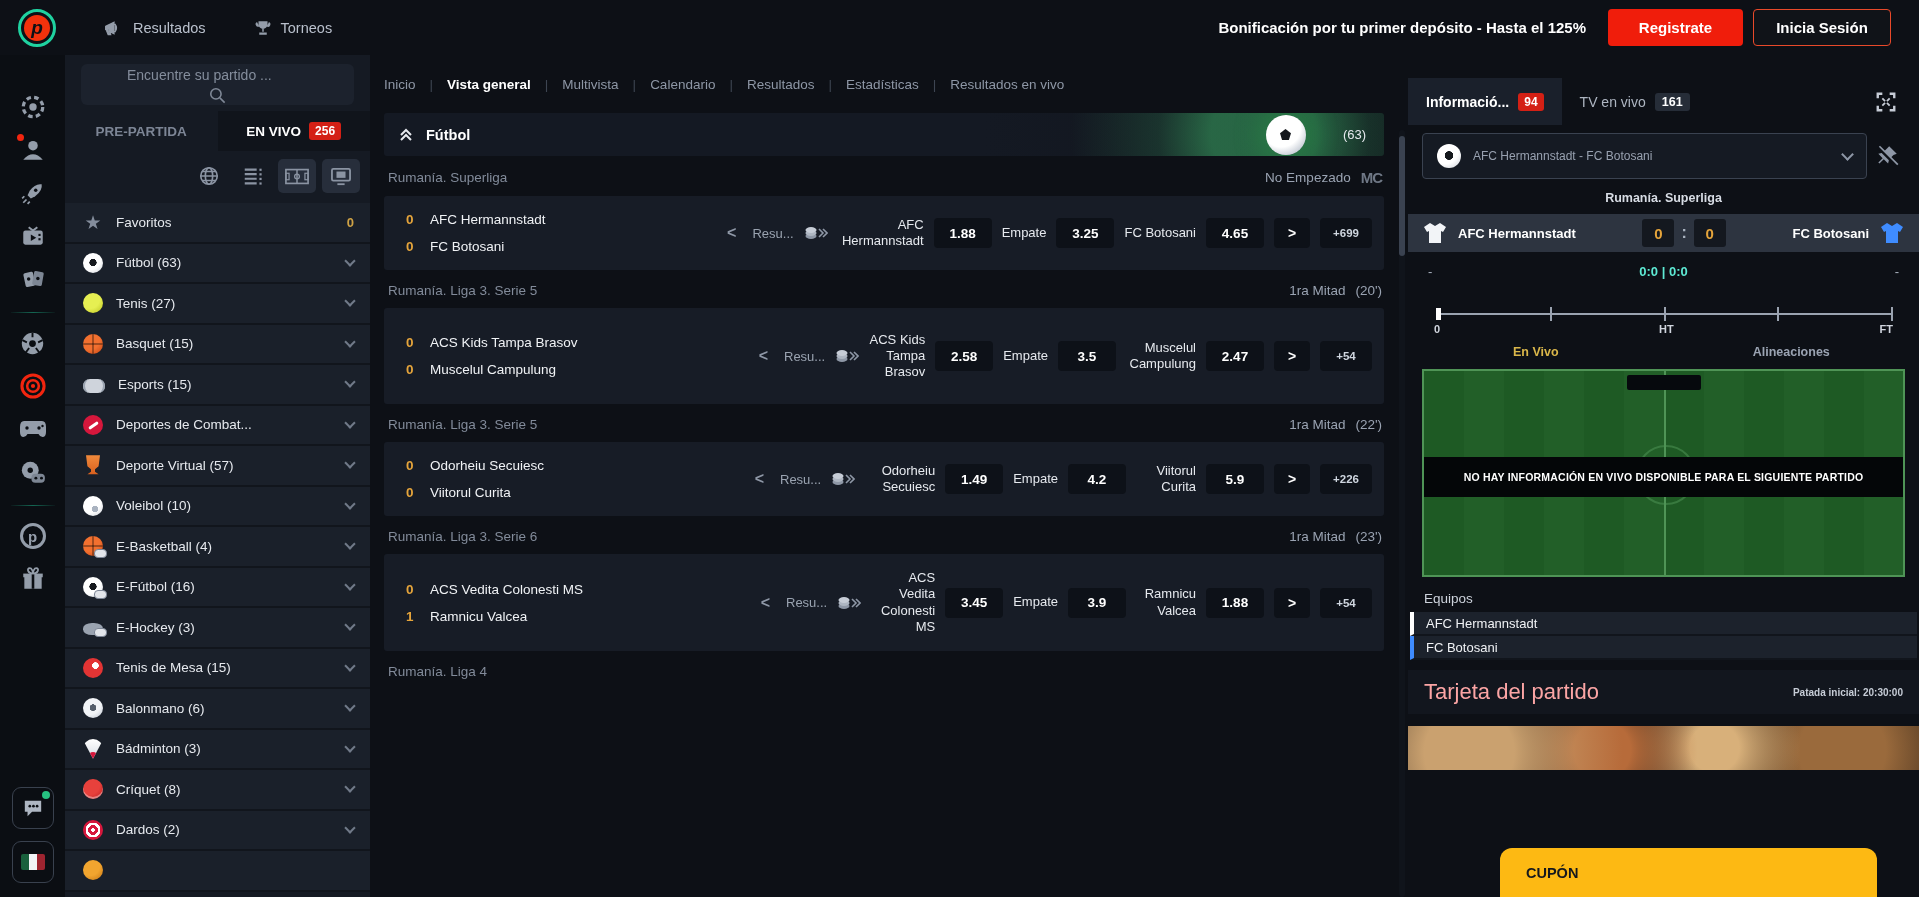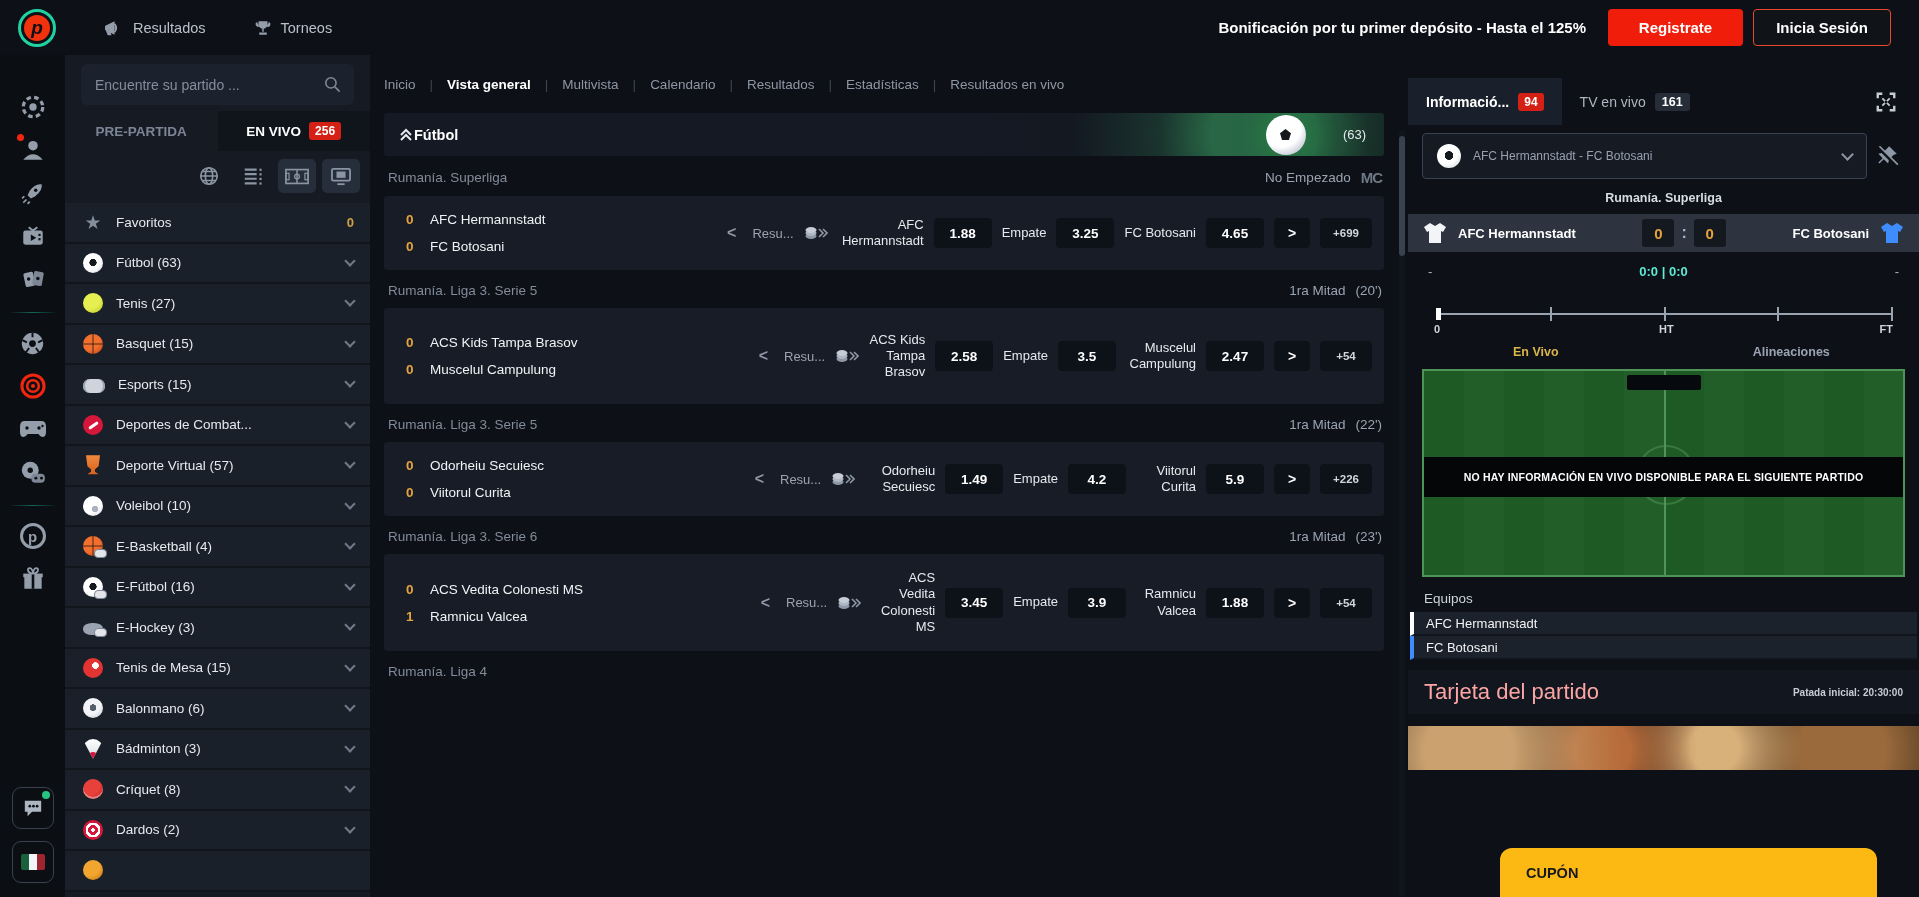--- a/index.html
+++ b/index.html
@@ -22,21 +22,21 @@
   .rail-div{width:44px;height:1px;background:linear-gradient(90deg,rgba(31,210,160,.05),rgba(31,210,160,.45),rgba(31,210,160,.05));margin:4px 0 16px;}
   .rail-btn{width:42px;height:42px;border:1.5px solid #39414e;border-radius:9px;display:flex;align-items:center;justify-content:center;position:relative;}
   .reddot{position:absolute;left:-2px;top:-2px;width:7px;height:7px;border-radius:50%;background:#f2250f;}
   .greendot{position:absolute;right:3px;top:3px;width:8px;height:8px;border-radius:50%;background:#26c281;}
   .flagmini{width:24px;height:16px;display:flex;border-radius:2px;overflow:hidden;}
   .flagmini i{flex:1;}
   .p-ring{width:26px;height:26px;border-radius:50%;border:3px solid #949daa;display:flex;align-items:center;justify-content:center;color:#949daa;font-weight:bold;font-size:15px;}
 
   
   #sidebar{left:65px;top:55px;width:305px;height:842px;background:#151a23;}
-  .search-wrap{margin:9px 16px 0;height:41px;background:#1c222d;border-radius:6px;display:flex;align-items:center;padding:0 12px;}
+  .search-wrap{margin:9px 16px 0;height:41px;background:#1c222d;border-radius:6px;display:flex;align-items:center;padding:0 12px;flex-direction:column;}
   .search-wrap input{flex:1;background:transparent;border:none;outline:none;color:#cdd3dc;font-size:14px;font-family:inherit;}
   .search-wrap input::placeholder{color:#848d9c;}
   .side-tabs{display:flex;height:40px;margin-top:6px;}
   .side-tab{flex:1;display:flex;align-items:center;justify-content:center;gap:8px;font-size:13.5px;font-weight:bold;color:#7c8595;cursor:pointer;}
   .side-tab.active{background:#10141b;color:#fff;}
   .badge-red{background:#d42015;color:#fff;font-size:12px;font-weight:bold;border-radius:3px;padding:2px 6px;}
   .view-row{display:flex;justify-content:flex-end;align-items:center;gap:6px;padding:8px 10px 10px;}
   .view-btn{width:38px;height:34px;border-radius:5px;display:flex;align-items:center;justify-content:center;}
   .view-btn.on{background:#272e3b;}
   .sport-row{height:40.5px;background:#1a202a;border-bottom:2px solid #11151c;display:flex;align-items:center;padding:0 16px 0 18px;cursor:pointer;}
@@ -67,21 +67,21 @@
   
   #main{left:370px;top:55px;width:1030px;height:842px;}
   .crumbs{display:flex;align-items:center;height:58px;padding-left:14px;font-size:13.5px;color:#8e97a6;gap:14px;}
   .crumb{cursor:pointer;}
   .crumb.active{color:#fff;font-weight:bold;}
   .crumb-sep{color:#3d4552;}
   .main-scroll{padding:0 16px 0 14px;}
   .sport-banner{height:43px;background:linear-gradient(90deg,#141923 60%,#10141b),radial-gradient(circle at 88% 50%,rgba(44,160,80,.55) 0 6%,rgba(24,90,46,.35) 12%,transparent 22%);background-blend-mode:screen;border-radius:3px;display:flex;align-items:center;padding:0 14px;position:relative;overflow:hidden;}
   .banner-ball{position:absolute;right:78px;top:2px;width:40px;height:40px;border-radius:50%;background:radial-gradient(circle at 38% 32%,#fff 0 52%,#cfd4dc 75%,#9aa3b0 100%);box-shadow:0 0 22px 10px rgba(40,150,70,.35);}
   .banner-ball::after{content:"";position:absolute;left:14px;top:14px;width:11px;height:11px;background:#15181d;clip-path:polygon(50% 0,100% 38%,81% 100%,19% 100%,0 38%);}
-  .banner-title{color:#fff;font-size:14.5px;font-weight:bold;margin-left:0;}
+  .banner-title{color:#fff;font-size:14.5px;font-weight:bold;margin-left:12px;}
   .banner-count{position:absolute;right:18px;color:#e6e9ee;font-size:13px;}
   .league-hd{padding:13px 2px 4px 4px;display:flex;align-items:baseline;}
   .league-name{color:#828b9a;font-size:13.5px;}
   .league-status{margin-left:auto;color:#9aa3b2;font-size:13.5px;display:flex;align-items:center;gap:10px;}
   .mc-logo{font-weight:bold;font-size:15px;color:#6f7886;letter-spacing:-1px;}
   .match-card{background:#171c26;border-radius:3px;margin-top:6px;display:flex;align-items:center;padding:16px 12px 16px 0;min-height:74px;}
   .teams{display:flex;flex-direction:column;gap:12px;min-width:260px;padding-left:22px;cursor:pointer;}
   .tline{display:flex;gap:14px;font-size:13.5px;}
   .tscore{color:#e5a43b;font-weight:bold;width:10px;}
   .tname{color:#f0f2f5;}

